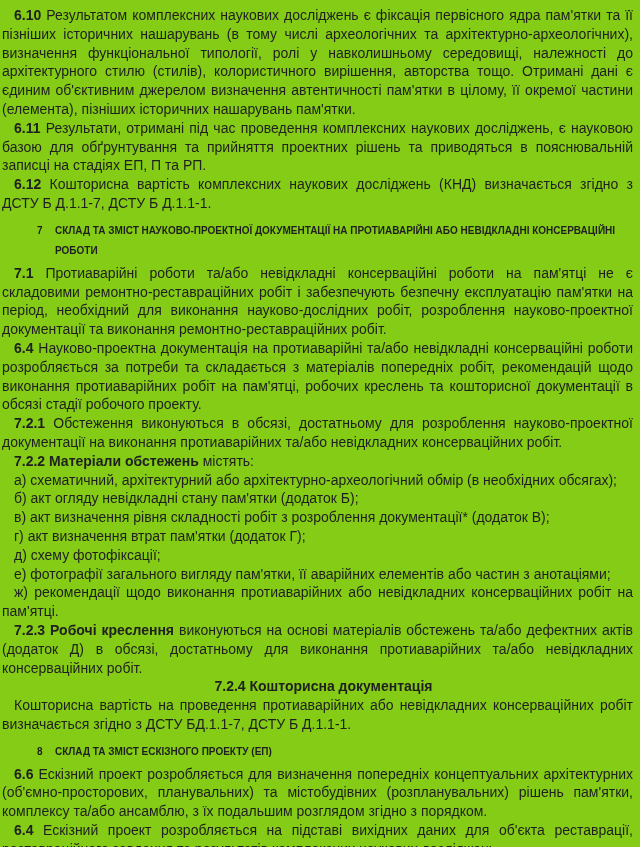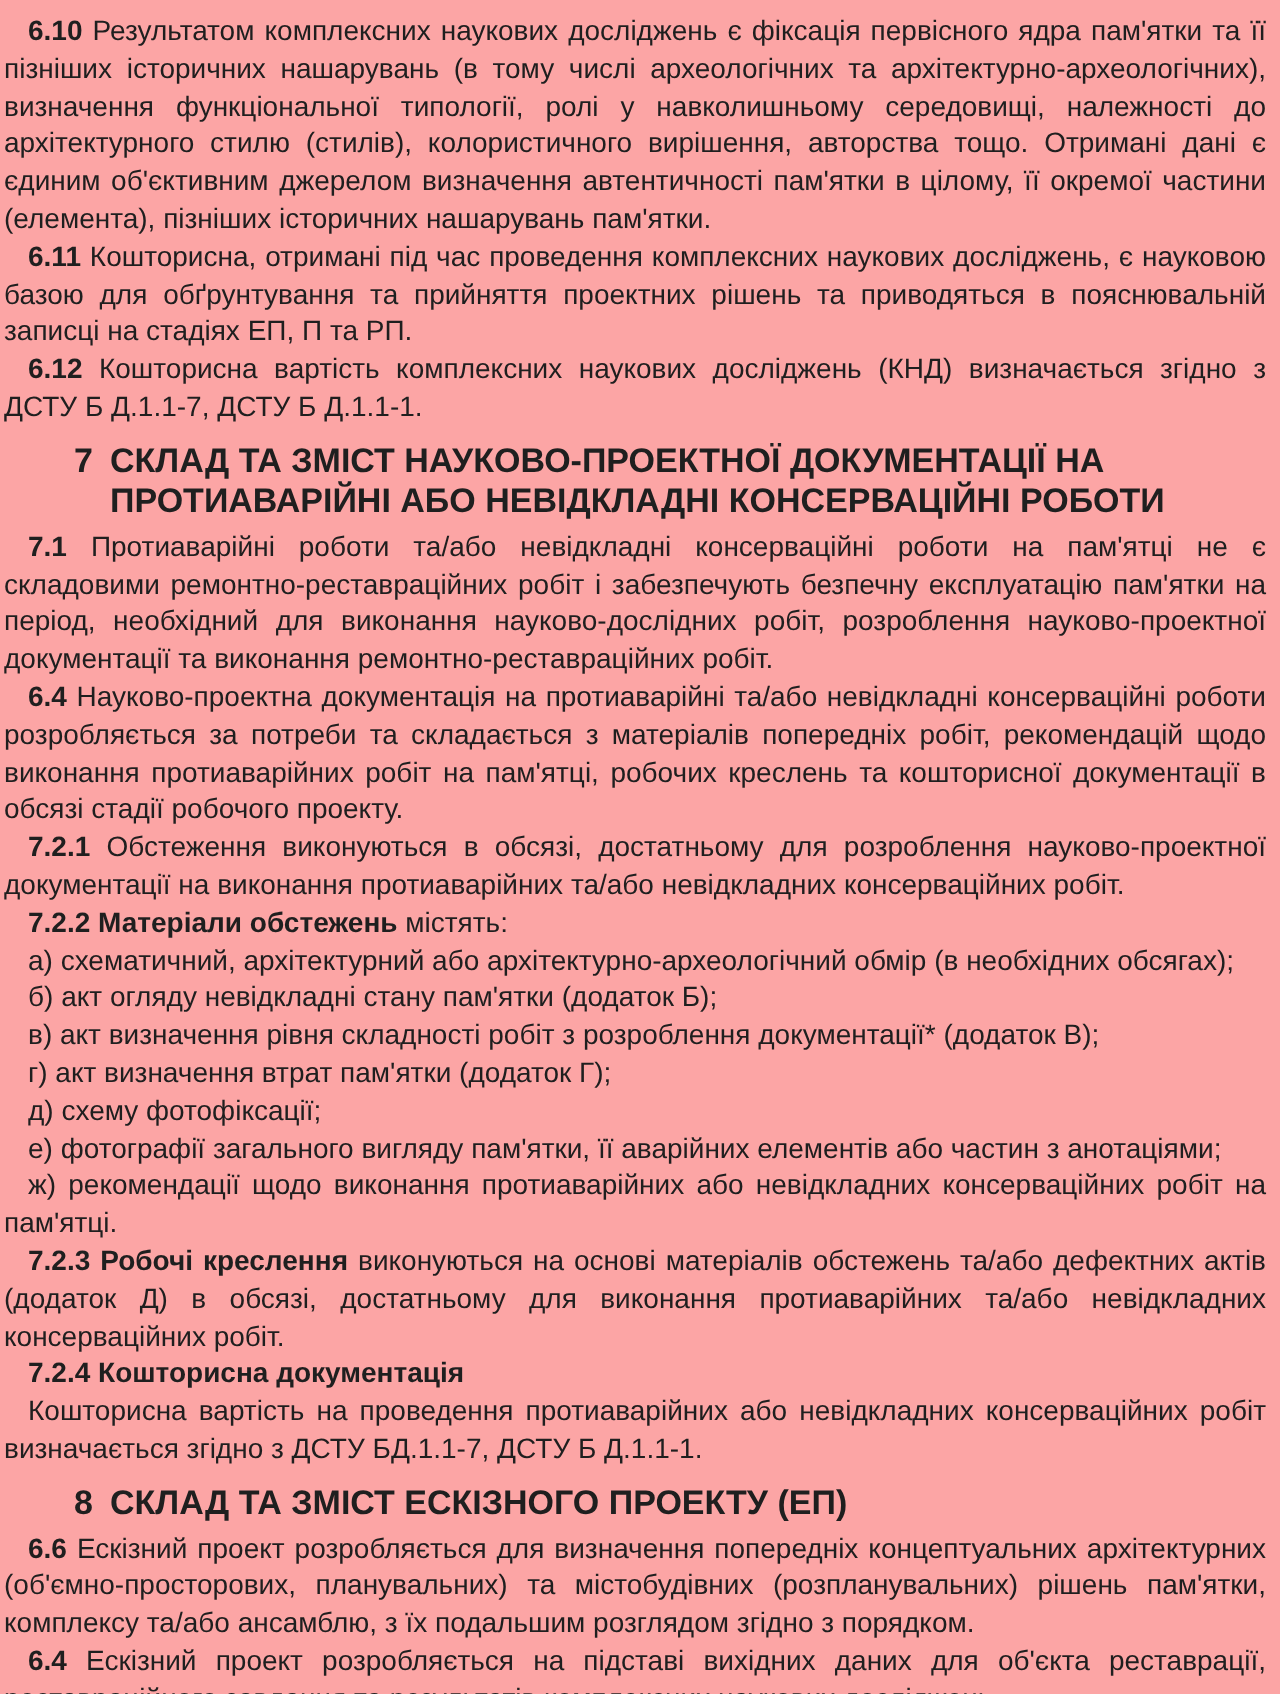--- a/index.html
+++ b/index.html
@@ -7,59 +7,59 @@
     width: 640px;
     background: #ffffff;
     font-family: "Liberation Sans", "DejaVu Sans", sans-serif;
   }
   .page {
     box-sizing: border-box;
     width: 640px;
     height: 847px;
     overflow: hidden;
     padding: 6px 7px 0 2px;
-    background: #fca5a5;
+    background: #84cc16;
     color: #1f1f1f;
     font-size: 14px;
     line-height: 18.8px;
     text-align: justify;
   }
   .para, .item {
     margin: 0;
     text-indent: 12px;
   }
   .para b, .item b { font-weight: 700; }
   .sec-h {
-    font-size: 17px;
+    font-size: 10px;
     font-weight: 700;
     text-align: left;
     line-height: 20px;
     margin: 8px 0 3px 53px;
     text-indent: -18px;
   }
   .sec-h .hnum {
     display: inline-block;
     width: 18px;
     text-indent: 0;
   }
   .sub-h {
     margin: 0;
     text-indent: 12px;
     font-weight: 700;
-    text-align: left;
+    text-align: center;
   }
 </style>
 </head>
 <body>
 
 <div class="page">
 
   <p class="para"><b>6.10</b> <span>Результатом комплексних наукових досліджень є фіксація первісного ядра пам'ятки та її пізніших історичних нашарувань (в тому числі археологічних та архітектурно-археологічних), визначення функціональної типології, ролі у навколишньому середовищі, належності до архітектурного стилю (стилів), колористичного вирішення, авторства тощо. Отримані дані є єдиним об'єктивним джерелом визначення автентичності пам'ятки в цілому, її окремої частини (елемента), пізніших історичних нашарувань пам'ятки.</span></p>
 
-  <p class="para"><b>6.11</b> <span>Кошторисна, отримані під час проведення комплексних наукових досліджень, є науковою базою для обґрунтування та прийняття проектних рішень та приводяться в пояснювальній записці на стадіях ЕП, П та РП.</span></p>
+  <p class="para"><b>6.11</b> <span>Результати, отримані під час проведення комплексних наукових досліджень, є науковою базою для обґрунтування та прийняття проектних рішень та приводяться в пояснювальній записці на стадіях ЕП, П та РП.</span></p>
 
   <p class="para"><b>6.12</b> <span>Кошторисна вартість комплексних наукових досліджень (КНД) визначається згідно з ДСТУ Б Д.1.1-7, ДСТУ Б Д.1.1-1.</span></p>
 
   <h2 class="sec-h"><span class="hnum">7</span><span>СКЛАД ТА ЗМІСТ НАУКОВО-ПРОЕКТНОЇ ДОКУМЕНТАЦІЇ НА ПРОТИАВАРІЙНІ АБО НЕВІДКЛАДНІ КОНСЕРВАЦІЙНІ РОБОТИ</span></h2>
 
   <p class="para"><b>7.1</b> <span>Протиаварійні роботи та/або невідкладні консерваційні роботи на пам'ятці не є складовими ремонтно-реставраційних робіт і забезпечують безпечну експлуатацію пам'ятки на період, необхідний для виконання науково-дослідних робіт, розроблення науково-проектної документації та виконання ремонтно-реставраційних робіт.</span></p>
 
   <p class="para"><b>6.4</b> <span>Науково-проектна документація на протиаварійні та/або невідкладні консерваційні роботи розробляється за потреби та складається з матеріалів попередніх робіт, рекомендацій щодо виконання протиаварійних робіт на пам'ятці, робочих креслень та кошторисної документації в обсязі стадії робочого проекту.</span></p>
 
   <p class="para"><b>7.2.1</b> <span>Обстеження виконуються в обсязі, достатньому для розроблення науково-проектної документації на виконання протиаварійних та/або невідкладних консерваційних робіт.</span></p>

